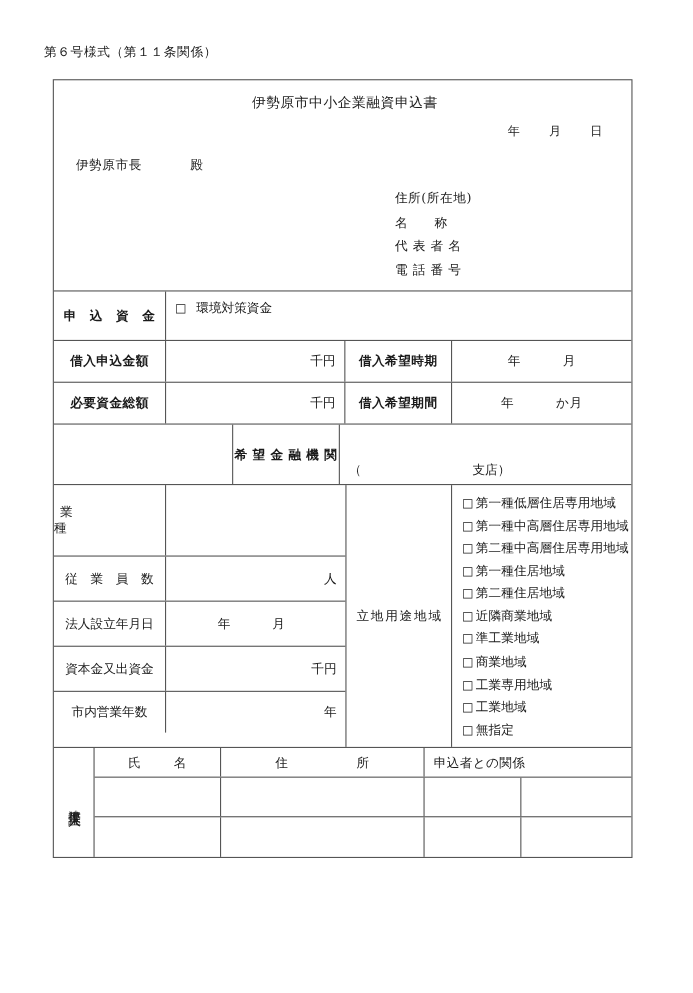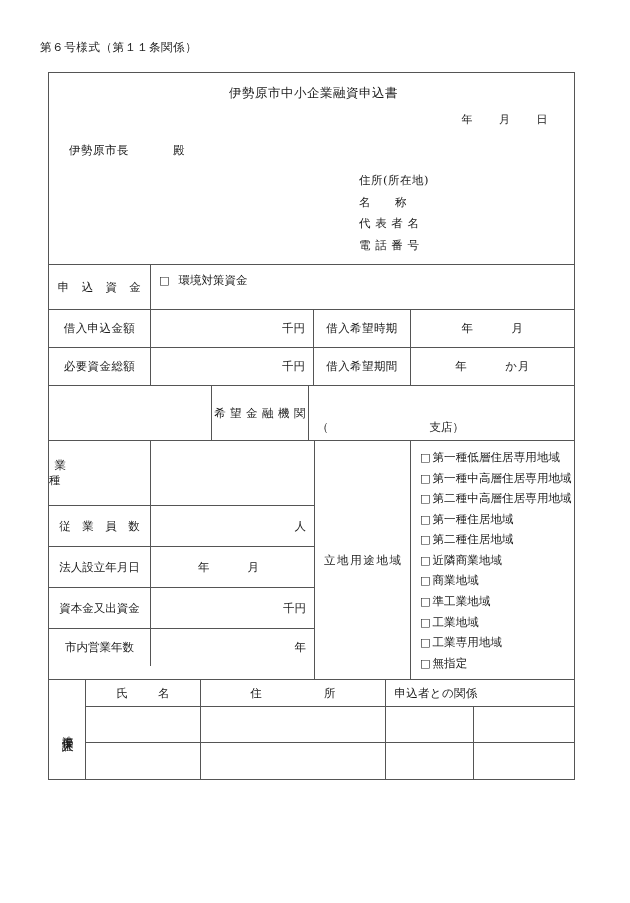--- a/index.html
+++ b/index.html
@@ -105,20 +105,21 @@
     font-size: 11.5px;
   }
   .cell:last-child { border-right: none; }
 
   .lbl {
     display: flex;
     align-items: center;
     justify-content: center;
     text-align: center;
     letter-spacing: 0.4px;
+    font-weight: bold;
   }
   .lbl-wide { letter-spacing: 5.5px; text-indent: 5.5px; }
   .lbl-mid  { letter-spacing: 3.4px; text-indent: 3.4px; }
 
   .unit-right {
     display: flex;
     align-items: center;
     justify-content: flex-end;
     padding-right: 8px;
   }
@@ -378,24 +379,24 @@
 
       <div class="zone-mid">立地用途地域</div>
 
       <div class="zone-right">
         <div><span class="cb">□</span><span>第一種低層住居専用地域</span></div>
         <div><span class="cb">□</span><span>第一種中高層住居専用地域</span></div>
         <div><span class="cb">□</span><span>第二種中高層住居専用地域</span></div>
         <div><span class="cb">□</span><span>第一種住居地域</span></div>
         <div><span class="cb">□</span><span>第二種住居地域</span></div>
         <div><span class="cb">□</span><span>近隣商業地域</span></div>
+        <div><span class="cb">□</span><span>準工業地域</span></div>
         <div><span class="cb">□</span><span>商業地域</span></div>
-        <div><span class="cb">□</span><span>準工業地域</span></div>
+        <div><span class="cb">□</span><span>工業専用地域</span></div>
         <div><span class="cb">□</span><span>工業地域</span></div>
-        <div><span class="cb">□</span><span>工業専用地域</span></div>
         <div><span class="cb">□</span><span>無指定</span></div>
       </div>
     </div>
 
     <div class="guar">
       <div class="guar-side">
         <span class="vert">連帯保証人</span>
       </div>
       <div class="guar-body">
         <div class="g-row g-head">

